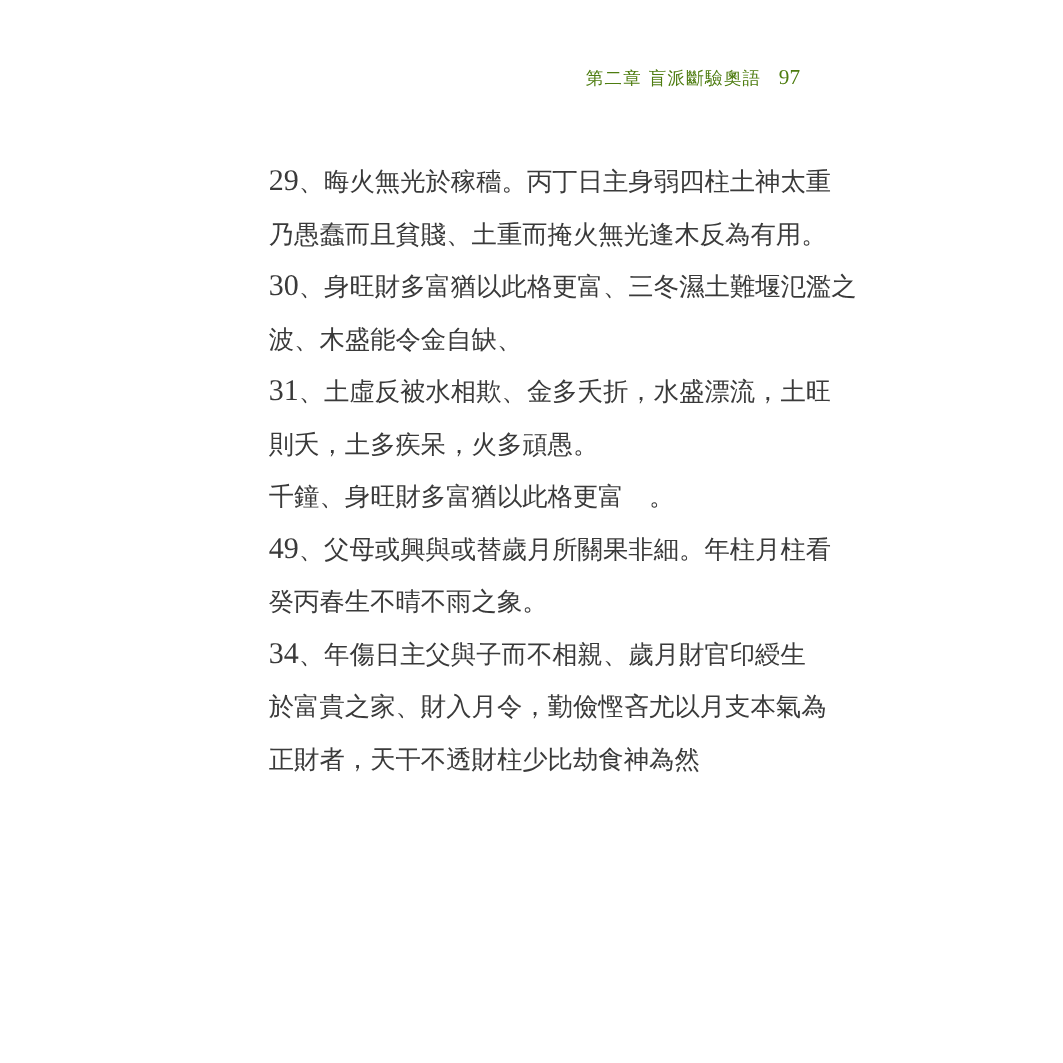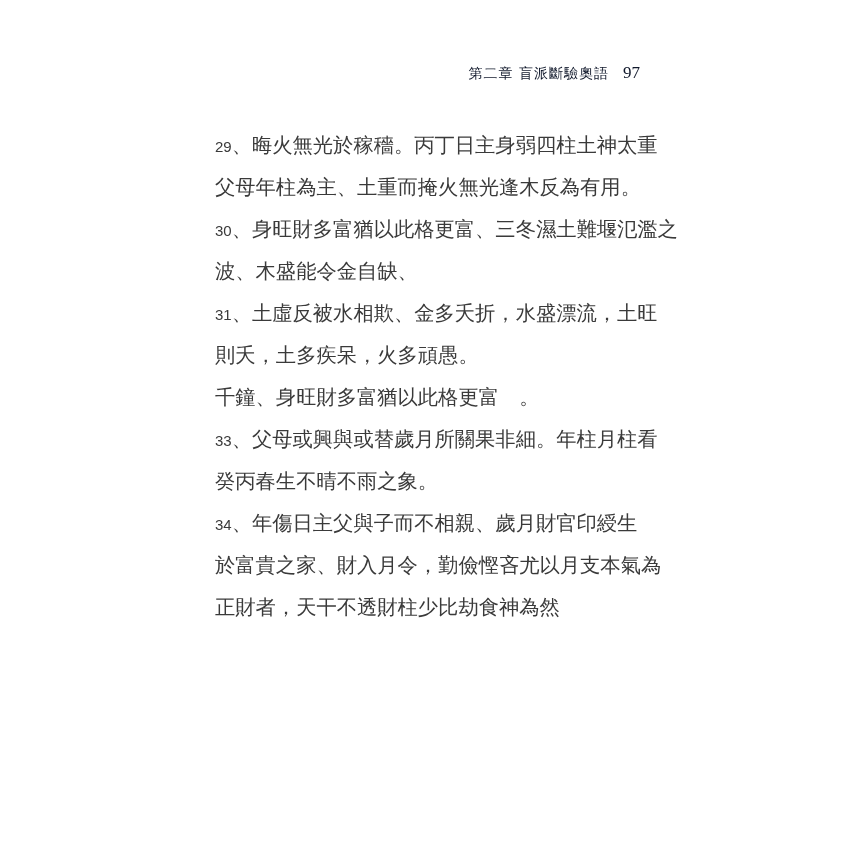--- a/index.html
+++ b/index.html
@@ -16,25 +16,25 @@
       color: #2a2a2a;
     }
     .page {
       position: absolute;
       left: 0; top: 0;
       width: 850px; height: 850px;
       background: #ffffff;
     }
     .running-header {
       position: absolute;
-      top: 63px;
+      top: 52px;
       right: 210px;
       font-family: "DejaVu Serif", serif;
       font-size: 14px;
-      color: #0f172a;
+      color: #4d7c0f;
       white-space: nowrap;
       letter-spacing: 1px;
       text-align: right;
     }
     .running-header .page-number {
       font-family: "Liberation Serif", serif;
       font-size: 17px;
       margin-left: 14px;
       letter-spacing: 0;
     }
@@ -45,47 +45,47 @@
       width: 430px;
     }
     .line {
       height: 42px;
       line-height: 34px;
       font-size: 20.3px;
       white-space: nowrap;
       color: #3a3a3a;
     }
     .num {
-      font-family: Liberation Sans, sans-serif;
-      font-size: 15px;
+      font-family: Liberation Serif, serif;
+      font-size: 24px;
     }
   </style>
 </head>
 <body>
 
 <div class="page">
 
   <div class="running-header">
     <span>第二章 盲派斷驗奧語</span><span class="page-number">97</span>
   </div>
 
   <div class="body-text">
 
     <div class="line"><span class="num">29</span><span>、晦火無光於稼穡。丙丁日主身弱四柱土神太重</span></div>
-    <div class="line">父母年柱為主、土重而掩火無光逢木反為有用。</div>
+    <div class="line">乃愚蠢而且貧賤、土重而掩火無光逢木反為有用。</div>
 
     <div class="line"><span class="num">30</span><span>、身旺財多富猶以此格更富、三冬濕土難堰氾濫之</span></div>
     <div class="line">波、木盛能令金自缺、</div>
 
     <div class="line"><span class="num">31</span><span>、土虛反被水相欺、金多夭折，水盛漂流，土旺</span></div>
     <div class="line">則夭，土多疾呆，火多頑愚。</div>
 
     <div class="line">千鐘、身旺財多富猶以此格更富　。</div>
 
-    <div class="line"><span class="num">33</span><span>、父母或興與或替歲月所關果非細。年柱月柱看</span></div>
+    <div class="line"><span class="num">49</span><span>、父母或興與或替歲月所關果非細。年柱月柱看</span></div>
     <div class="line">癸丙春生不晴不雨之象。</div>
 
     <div class="line"><span class="num">34</span><span>、年傷日主父與子而不相親、歲月財官印綬生</span></div>
     <div class="line">於富貴之家、財入月令，勤儉慳吝尤以月支本氣為</div>
     <div class="line">正財者，天干不透財柱少比劫食神為然</div>
 
   </div>
 </div>
 
 </body></html>

